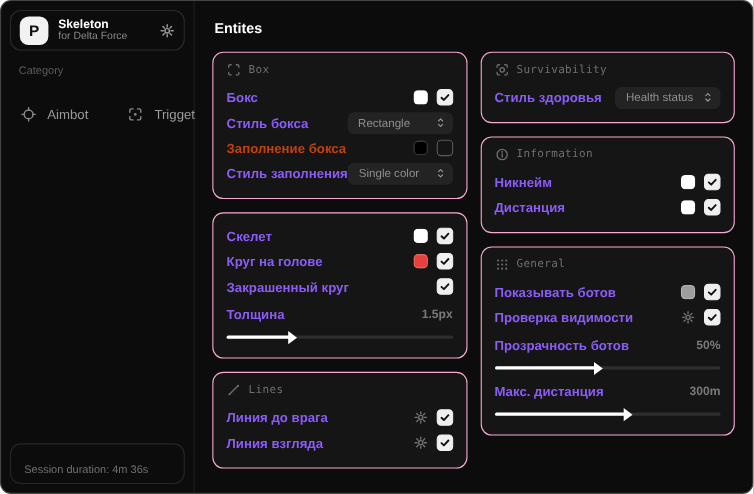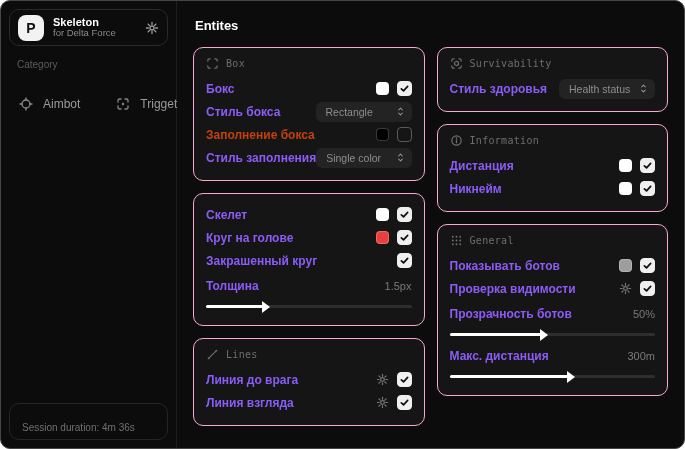--- a/index.html
+++ b/index.html
@@ -35,21 +35,21 @@
   .row { display:flex; align-items:center; justify-content:space-between; min-height:23px; }
   .r-lbl { color:#8b5cf6; font-size:12px; font-weight:bold; white-space:nowrap; }
   .row.muted .r-lbl { color:#c2410c; }
   .r-ctrl { display:flex; align-items:center; gap:8px; }
   .swatch { width:13px; height:13px; border-radius:4px; border:1px solid rgba(255,255,255,.22); cursor:pointer; }
   .checkbox { width:15px; height:15px; border-radius:4px; border:1.5px solid #5a5a5a; display:flex; align-items:center; justify-content:center; cursor:pointer; }
   .checkbox.on { background:#efefef; border-color:#efefef; }
   .r-gear { display:flex; color:#757575; cursor:pointer; }
   .select { display:flex; align-items:center; justify-content:space-between; gap:7px; min-width:96px; background:#232323; border:none; border-radius:6px; color:#8e8e8e; font-family:"Liberation Sans", sans-serif; font-size:10.5px; padding:4px 6px 4px 10px; cursor:pointer; }
   .select .sel-ic { display:flex; color:#9a9a9a; }
-  .r-val { color:#7a7a7a; font-size:11px; font-weight:normal;text-align:center; }
+  .r-val { color:#7a7a7a; font-size:11px; font-weight:bold;text-align:center; }
   .slider-block { padding:2px 0 6px 0; }
   .track { position:relative; height:3px; background:#2e2e2e; border-radius:2px; margin-top:8px; cursor:pointer; }
   .fill { position:absolute; left:0; top:0; height:3px; background:#ffffff; border-radius:2px; }
   .thumb { position:absolute; top:-4.5px; width:0; height:0; border-top:6px solid transparent; border-bottom:6px solid transparent; border-left:8px solid #ffffff; }
   svg { display:block; }
 </style>
 </head>
 <body>
 
 <div class="window">
@@ -283,32 +283,32 @@
               <span class="p-ic">
                 <svg width="13" height="13" viewBox="0 0 14 14" fill="none" stroke="currentColor" stroke-width="1.3" stroke-linecap="round" stroke-linejoin="round">
                   <circle cx="7" cy="7" r="5"></circle>
                   <path d="M7 6.4v3.1"></path>
                   <circle cx="7" cy="4.4" r="0.9" fill="currentColor" stroke="none"></circle>
                 </svg>
               </span>
               <span>Information</span>
             </div>
             <div class="row">
+              <span class="r-lbl">Никнейм</span>
+              <span class="r-ctrl">
+                <span class="swatch" style="background:#ffffff"></span>
+                <span class="checkbox on">
+                  <svg width="11" height="11" viewBox="0 0 14 14" fill="none" stroke="currentColor" stroke-width="1.3" stroke-linecap="round" stroke-linejoin="round">
+                    <path d="M3 7.4l2.8 2.6L11 4.4" stroke="#111" stroke-width="2.2"></path>
+                  </svg>
+                </span>
+              </span>
+            </div>
+            <div class="row">
               <span class="r-lbl">Дистанция</span>
-              <span class="r-ctrl">
-                <span class="swatch" style="background:#ffffff"></span>
-                <span class="checkbox on">
-                  <svg width="11" height="11" viewBox="0 0 14 14" fill="none" stroke="currentColor" stroke-width="1.3" stroke-linecap="round" stroke-linejoin="round">
-                    <path d="M3 7.4l2.8 2.6L11 4.4" stroke="#111" stroke-width="2.2"></path>
-                  </svg>
-                </span>
-              </span>
-            </div>
-            <div class="row">
-              <span class="r-lbl">Никнейм</span>
               <span class="r-ctrl">
                 <span class="swatch" style="background:#ffffff"></span>
                 <span class="checkbox on">
                   <svg width="11" height="11" viewBox="0 0 14 14" fill="none" stroke="currentColor" stroke-width="1.3" stroke-linecap="round" stroke-linejoin="round">
                     <path d="M3 7.4l2.8 2.6L11 4.4" stroke="#111" stroke-width="2.2"></path>
                   </svg>
                 </span>
               </span>
             </div>
           </section>

